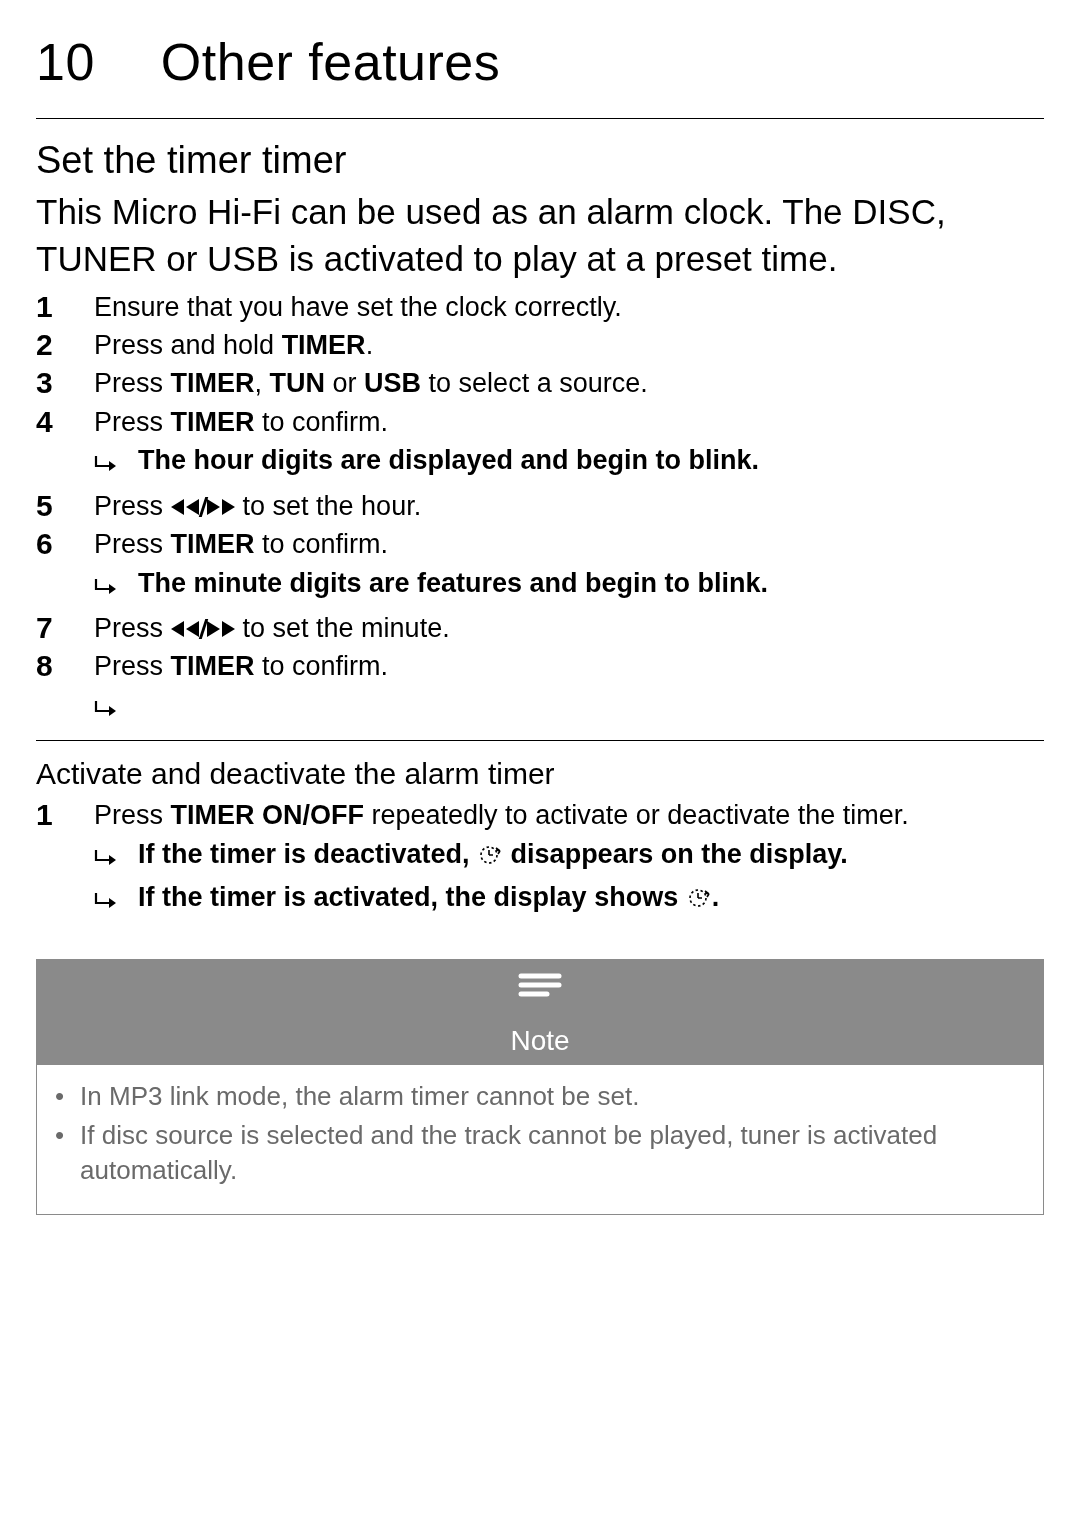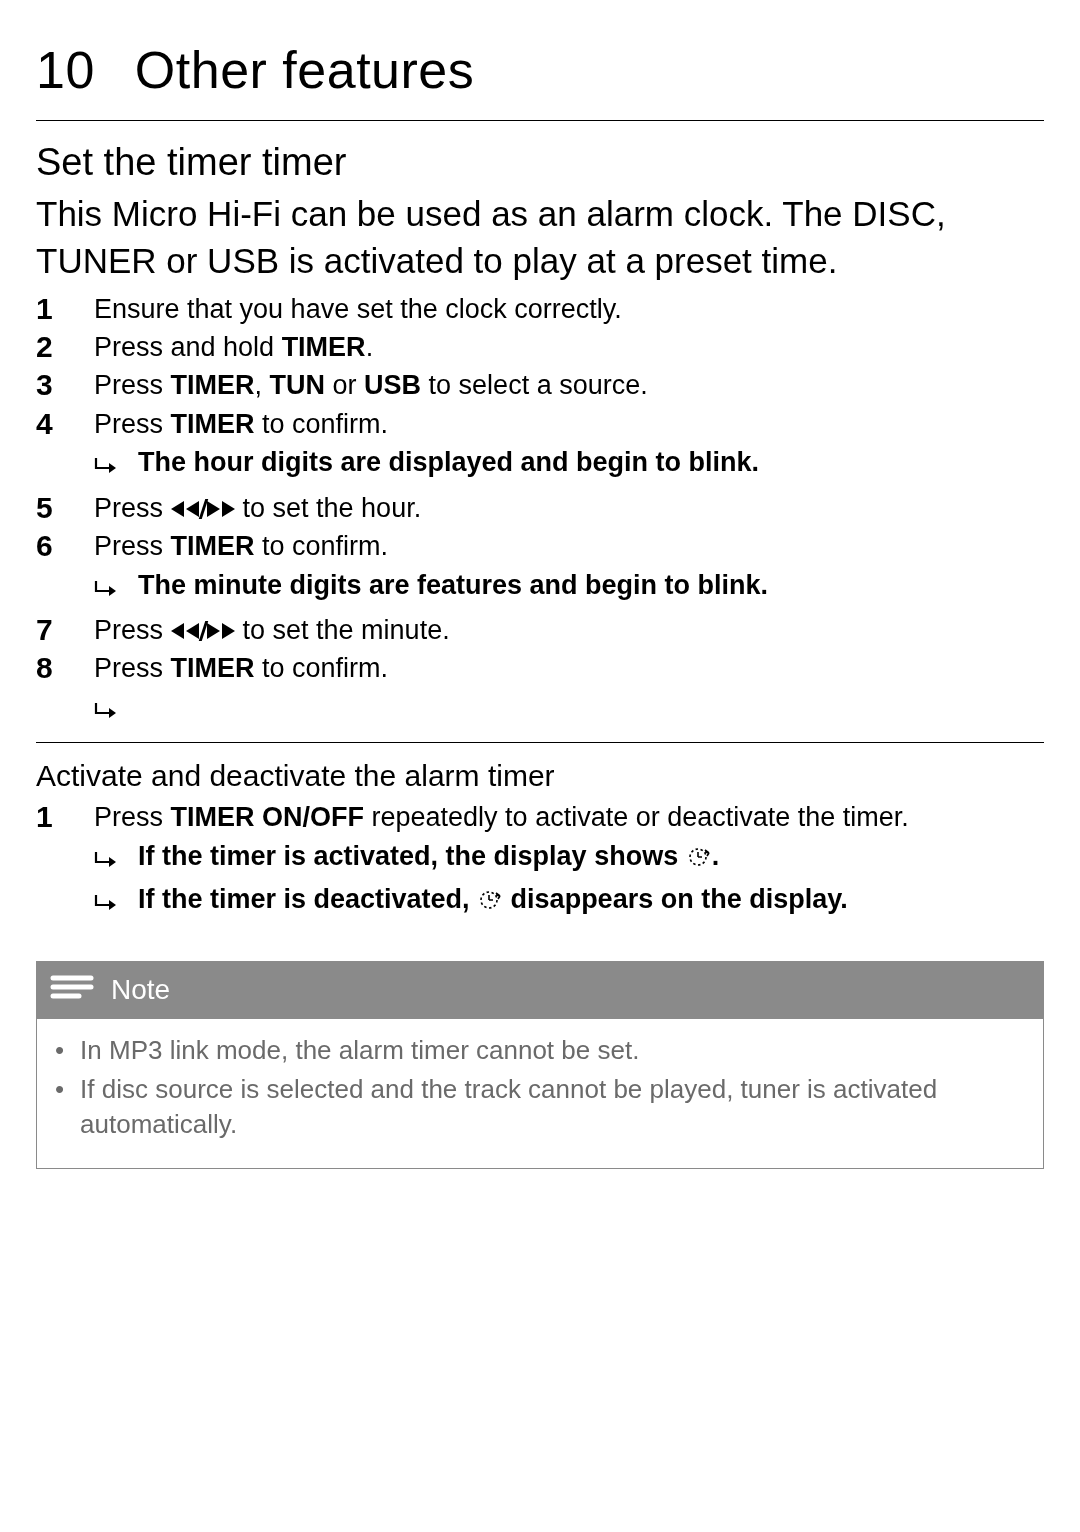--- a/index.html
+++ b/index.html
@@ -8,24 +8,24 @@
     padding: 32px 36px;
     color: #000;
     width: 1080px;
     box-sizing: border-box;
   }
   .chapter-heading {
     font-size: 52px;
     font-weight: 400;
     letter-spacing: 0.5px;
     border-bottom: 1.5px solid #000;
-    padding-bottom: 20px;
-    margin: 8px 0 20px 0;
-    display: flex;
-    gap: 40px;
+    padding-bottom: 26px;
+    margin: 0 0 20px 0;
+    display: flex;
+    gap: 66px;
   }
   .chapter-heading .num {
     font-weight: 500;
   }
   .section-heading {
     font-size: 38px;
     font-weight: 400;
     margin: 14px 0 6px 0;
   }
   .section-intro {
@@ -116,20 +116,21 @@
     margin-top: 36px;
   }
   .note-head {
     background: #8a8a8a;
     color: #fff;
     display: flex;
     align-items: center;
     gap: 16px;
     padding: 8px 12px;
     font-size: 28px;
+    flex-direction: column;
   }
   .note-body {
     padding: 14px 18px 22px 18px;
     color: #6a6a6a;
     font-size: 26px;
   }
   .note-body ul {
     list-style: none;
     padding: 0;
     margin: 0;
@@ -249,52 +250,52 @@
   </li>
 </ol>
 
 <h3 class="sub-heading">Activate and deactivate the alarm timer</h3>
 
 <ol class="step-list">
   <li>
     <span class="step-num">1</span>
     <div class="step-body">
       <span>Press </span><span class="b">TIMER ON/OFF</span><span> repeatedly to activate or deactivate the timer.</span>
+      <div class="result-row">
+        <span class="result-arrow">
+          <svg class="res-arrow-svg" viewBox="0 0 24 20">
+              <path d="M2 2 L2 12 L18 12" stroke="#000" stroke-width="2.2" fill="none"></path>
+              <path d="M15 7 L22 12 L15 17 Z" fill="#000"></path>
+            </svg>
+        </span>
+        <span class="result-text">
+          <span>If the timer is deactivated, </span><span class="clock-icon">
+              <svg width="26" height="26" viewBox="0 0 26 26">
+                <circle cx="12" cy="14" r="8" fill="none" stroke="#000" stroke-width="1.6" stroke-dasharray="2.5 2.5"></circle>
+                <path d="M12 14 L12 9 M12 14 L16 14" stroke="#000" stroke-width="1.6" fill="none"></path>
+                <path d="M19 7 L23 10 M23 10 L19 9 M23 10 L21 13" stroke="#000" stroke-width="1.6" fill="none"></path>
+              </svg>
+            </span><span> disappears on the display.</span>
+        </span>
+      </div>
       <div class="result-row">
         <span class="result-arrow">
           <svg class="res-arrow-svg" viewBox="0 0 24 20">
               <path d="M2 2 L2 12 L18 12" stroke="#000" stroke-width="2.2" fill="none"></path>
               <path d="M15 7 L22 12 L15 17 Z" fill="#000"></path>
             </svg>
         </span>
         <span class="result-text">
           <span>If the timer is activated, the display shows </span><span class="clock-icon">
               <svg width="26" height="26" viewBox="0 0 26 26">
                 <circle cx="12" cy="14" r="8" fill="none" stroke="#000" stroke-width="1.6" stroke-dasharray="2.5 2.5"></circle>
                 <path d="M12 14 L12 9 M12 14 L16 14" stroke="#000" stroke-width="1.6" fill="none"></path>
                 <path d="M19 7 L23 10 M23 10 L19 9 M23 10 L21 13" stroke="#000" stroke-width="1.6" fill="none"></path>
               </svg>
             </span><span>.</span>
-        </span>
-      </div>
-      <div class="result-row">
-        <span class="result-arrow">
-          <svg class="res-arrow-svg" viewBox="0 0 24 20">
-              <path d="M2 2 L2 12 L18 12" stroke="#000" stroke-width="2.2" fill="none"></path>
-              <path d="M15 7 L22 12 L15 17 Z" fill="#000"></path>
-            </svg>
-        </span>
-        <span class="result-text">
-          <span>If the timer is deactivated, </span><span class="clock-icon">
-              <svg width="26" height="26" viewBox="0 0 26 26">
-                <circle cx="12" cy="14" r="8" fill="none" stroke="#000" stroke-width="1.6" stroke-dasharray="2.5 2.5"></circle>
-                <path d="M12 14 L12 9 M12 14 L16 14" stroke="#000" stroke-width="1.6" fill="none"></path>
-                <path d="M19 7 L23 10 M23 10 L19 9 M23 10 L21 13" stroke="#000" stroke-width="1.6" fill="none"></path>
-              </svg>
-            </span><span> disappears on the display.</span>
         </span>
       </div>
     </div>
   </li>
 </ol>
 
 <div class="note-box">
   <div class="note-head">
     <span>
       <svg class="note-icon-svg" width="46" height="34" viewBox="0 0 46 34">

